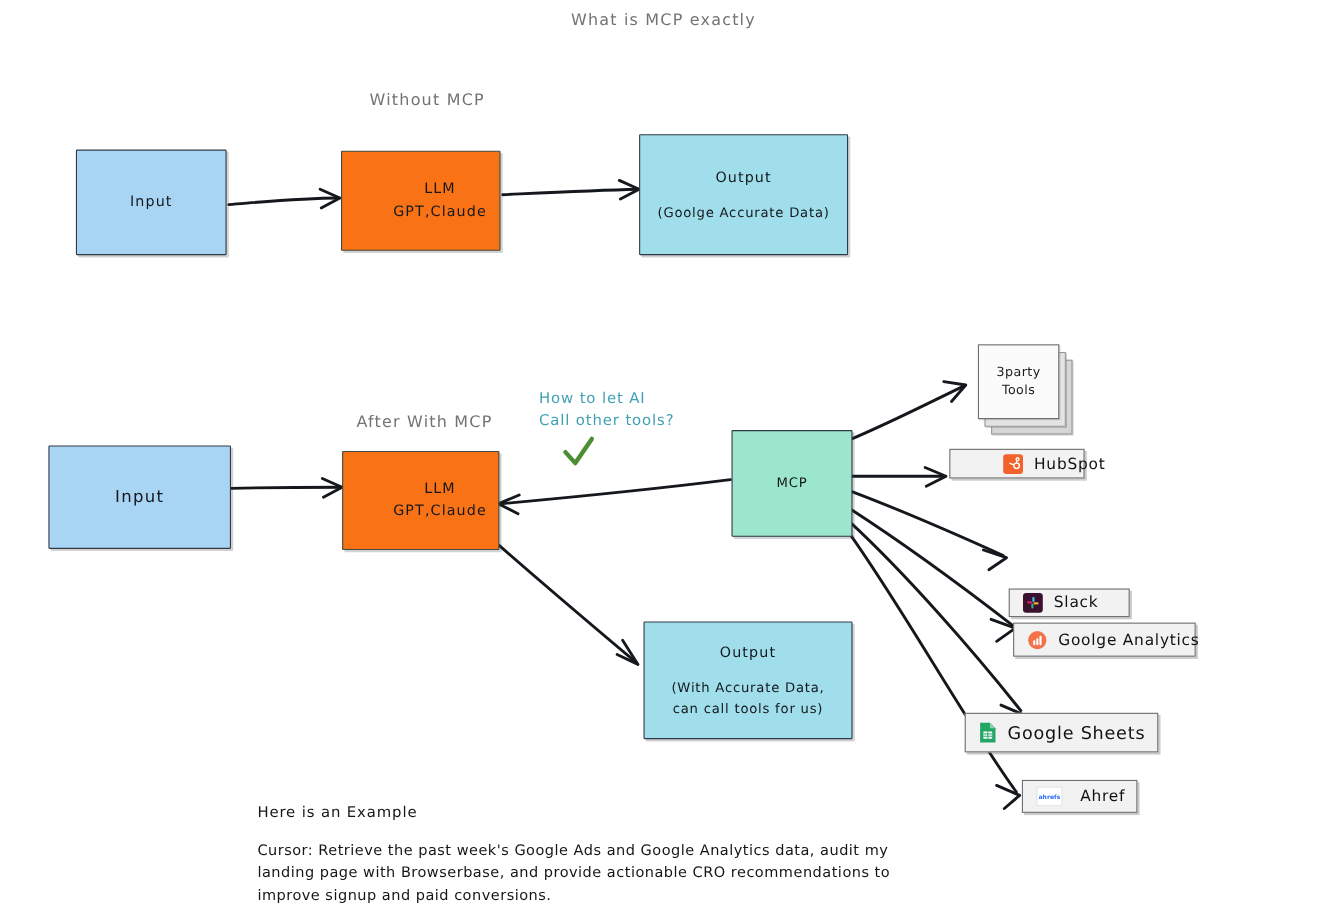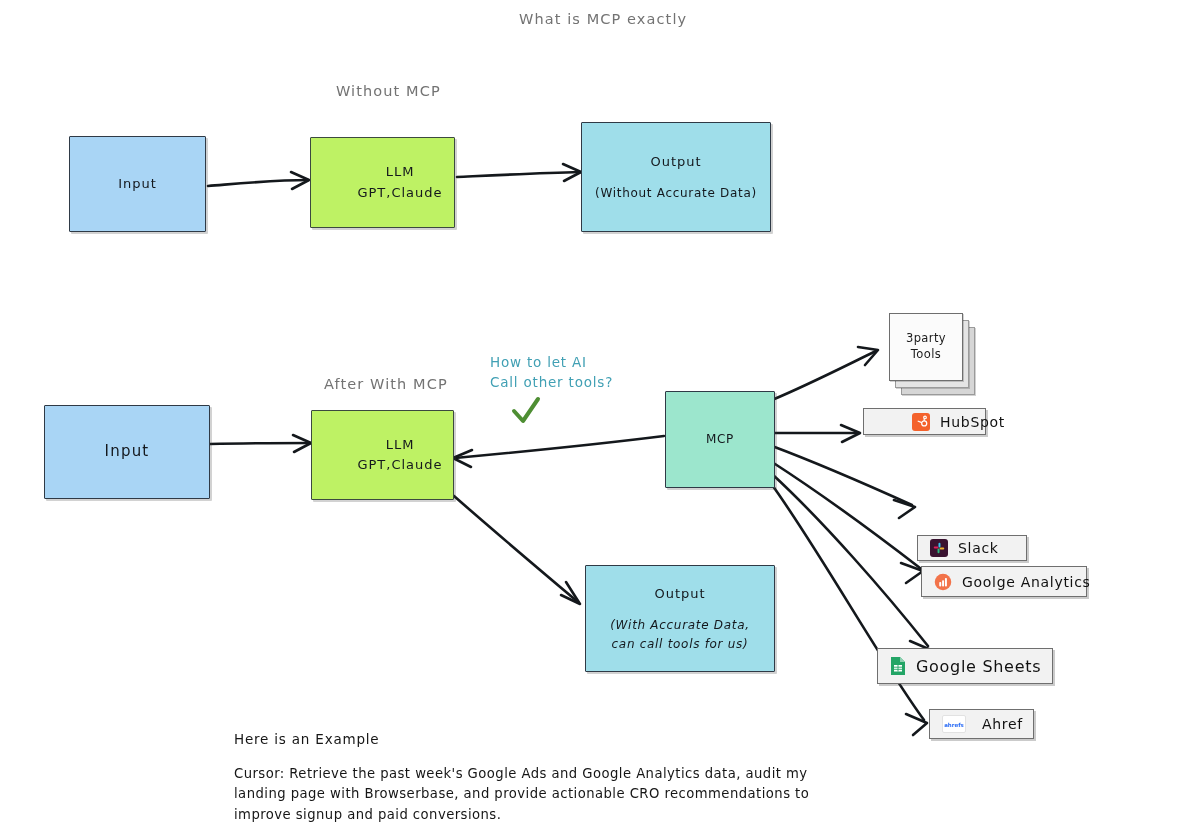--- a/index.html
+++ b/index.html
@@ -43,21 +43,21 @@
     font-size:13px;
     letter-spacing:1px;
     line-height:1.55;
     color:#14181d;
     white-space:pre;
   }
   .box .line.small{font-size:12px;letter-spacing:.7px;}
   .box .line.big{font-size:15px;letter-spacing:1.2px;}
 
   .box-input{background:#a9d5f5;border-color:#2f3a46;}
-  .box-llm{background:#bef264;border-color:#3c4a3f;padding-left:35px;}
+  .box-llm{background:#f97316;border-color:#3c4a3f;padding-left:35px;}
   .box-output{background:#9fdeea;border-color:#2f3a46;}
   .box-mcp{background:#9ce6cd;border-color:#2f3a46;}
 
   
   .annot{
     position:absolute;
     color:#41a0b4;
     font-size:13.5px;
     line-height:1.45;
     letter-spacing:.8px;
@@ -194,39 +194,39 @@
     <div class="line hand">Input</div>
   </div>
 
   <div class="box box-llm" style="left:310px;top:137px;width:145px;height:91px;">
     <div class="line hand">LLM</div>
     <div class="line hand">GPT,Claude</div>
   </div>
 
   <div class="box box-output" style="left:581px;top:122px;width:190px;height:110px;">
     <div class="line hand">Output</div>
-    <div class="line small hand" style="margin-top:12px;">(Without Accurate Data)</div>
+    <div class="line small hand" style="margin-top:12px;">(Goolge Accurate Data)</div>
   </div>
 
   <div class="box box-input" style="left:44px;top:405px;width:166px;height:94px;">
     <div class="line big hand">Input</div>
   </div>
 
   <div class="box box-llm" style="left:311px;top:410px;width:143px;height:90px;">
     <div class="line hand">LLM</div>
     <div class="line hand">GPT,Claude</div>
   </div>
 
   <div class="box box-mcp" style="left:665px;top:391px;width:110px;height:97px;">
     <div class="line small hand">MCP</div>
   </div>
 
   <div class="box box-output" style="left:585px;top:565px;width:190px;height:107px;">
     <div class="line hand">Output</div>
-    <div class="line small hand" style="margin-top:12px;font-style:italic;">(With Accurate Data,
+    <div class="line small hand" style="margin-top:12px;">(With Accurate Data,
 can call tools for us)</div>
   </div>
 
   <div class="annot hand" style="left:490px;top:353px;">How to let AI
 Call other tools?</div>
 
   <svg class="checkmark" style="left:509px;top:394px;" width="34" height="34" viewBox="0 0 34 34">
     <path d="M5,17 L14,27 L29,5" stroke="#4e8e33" stroke-width="4" fill="none" stroke-linecap="round" stroke-linejoin="round"></path>
   </svg>
 

